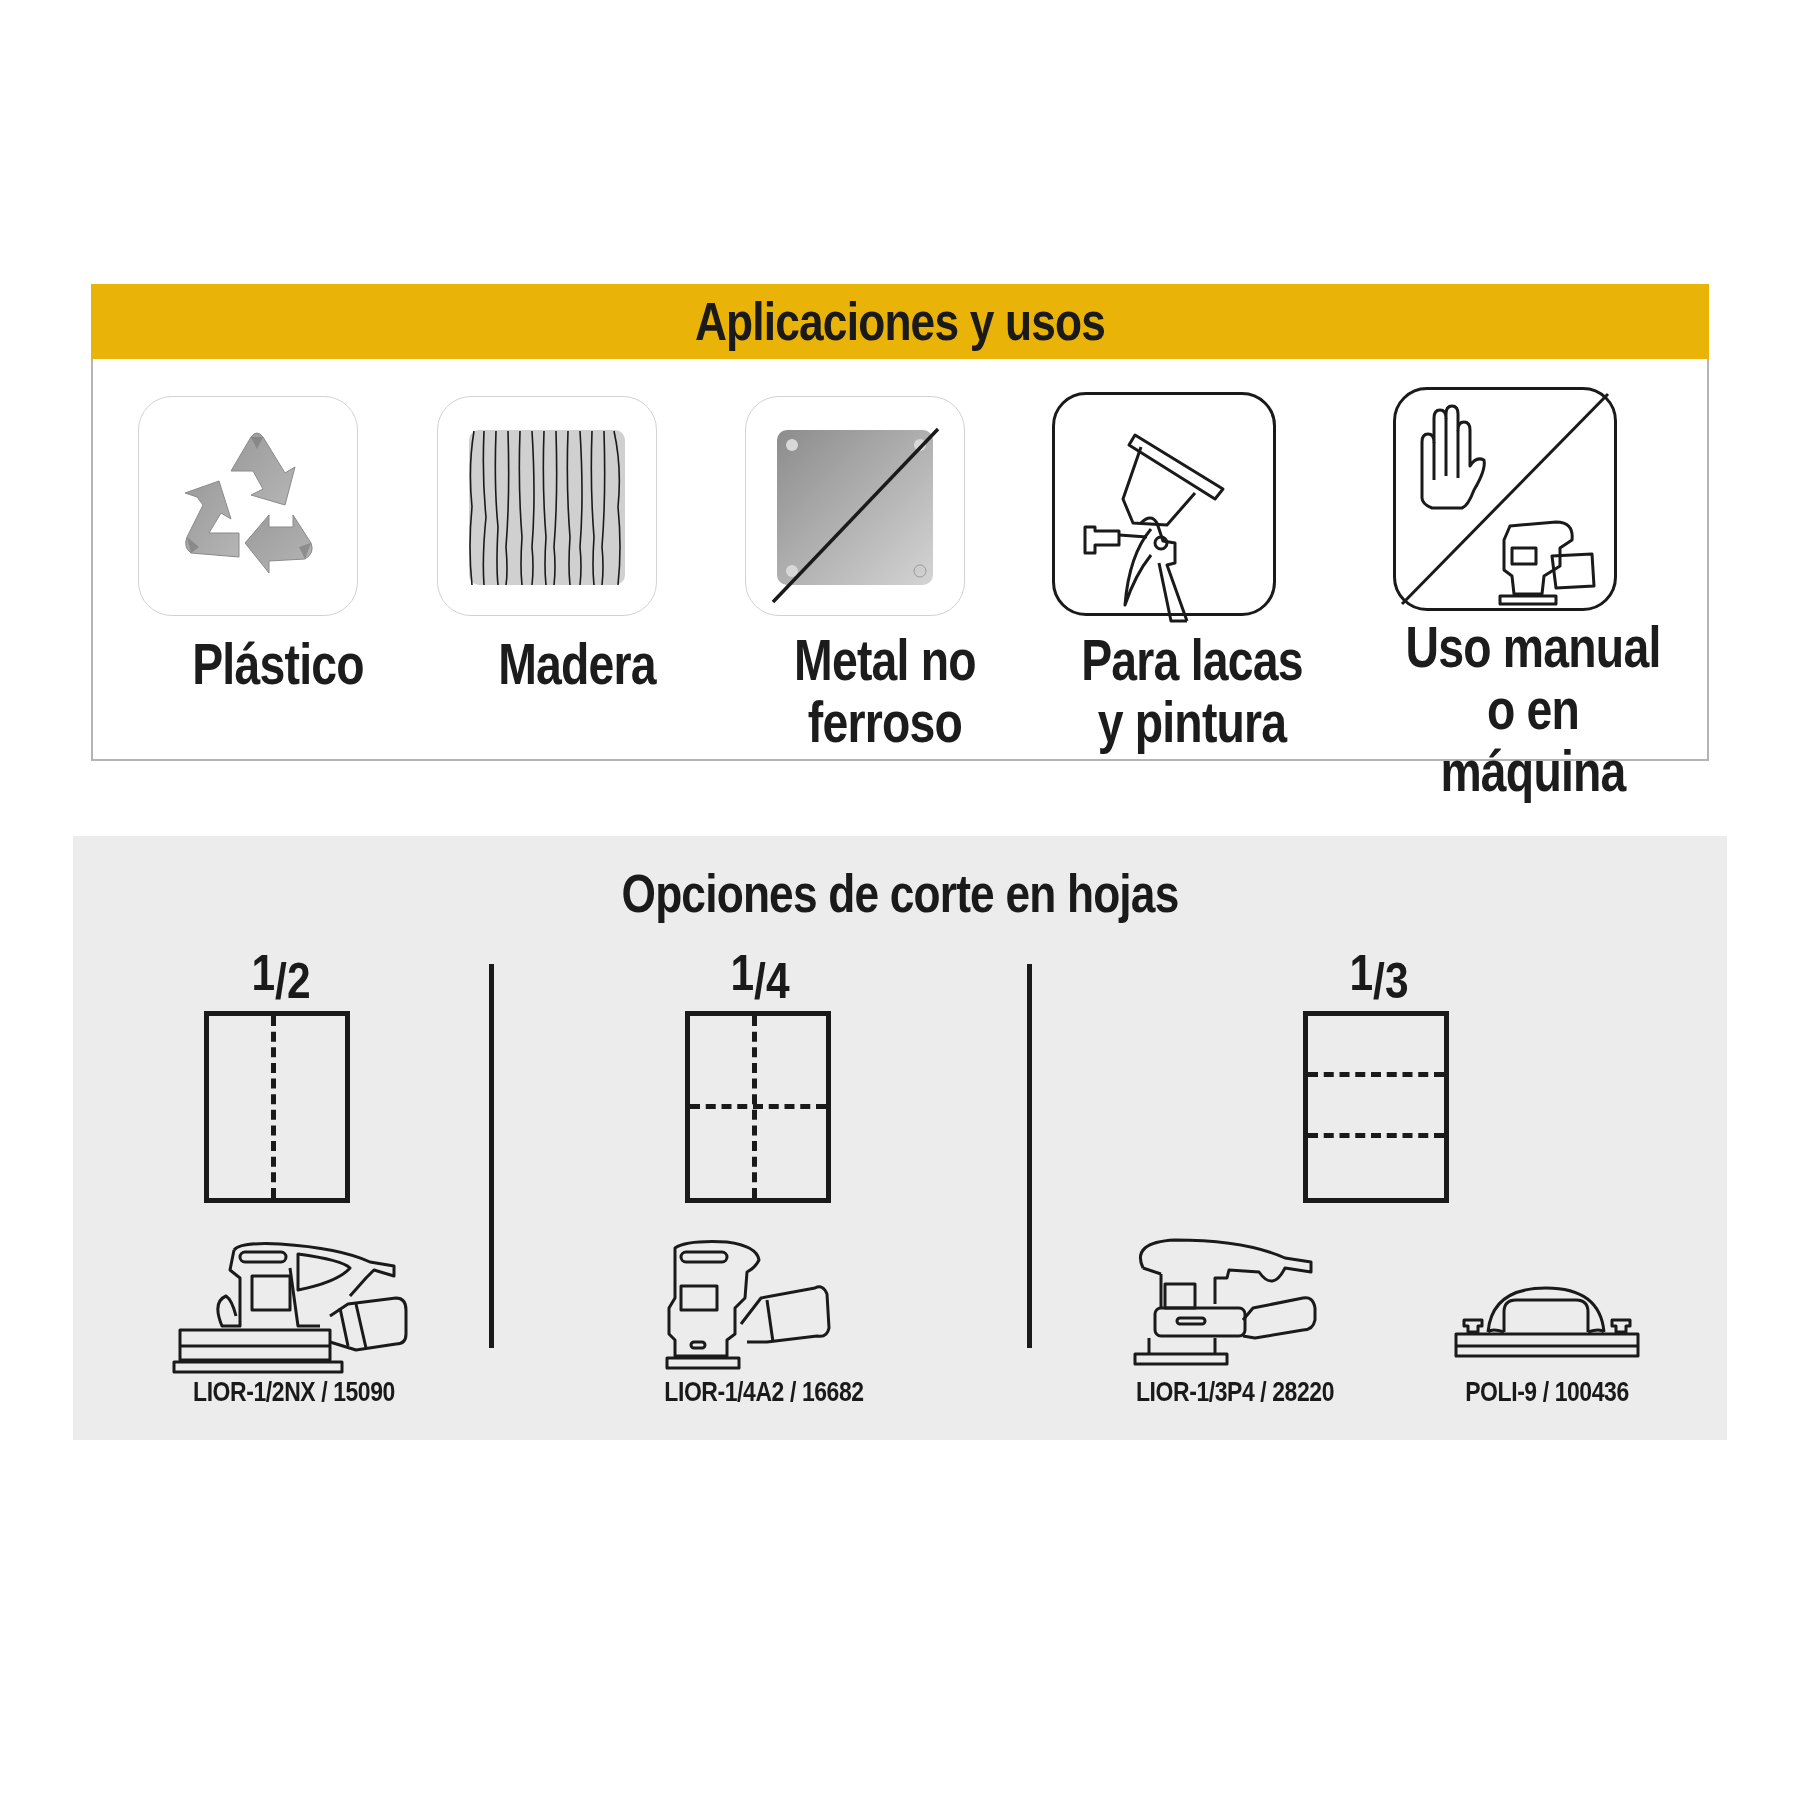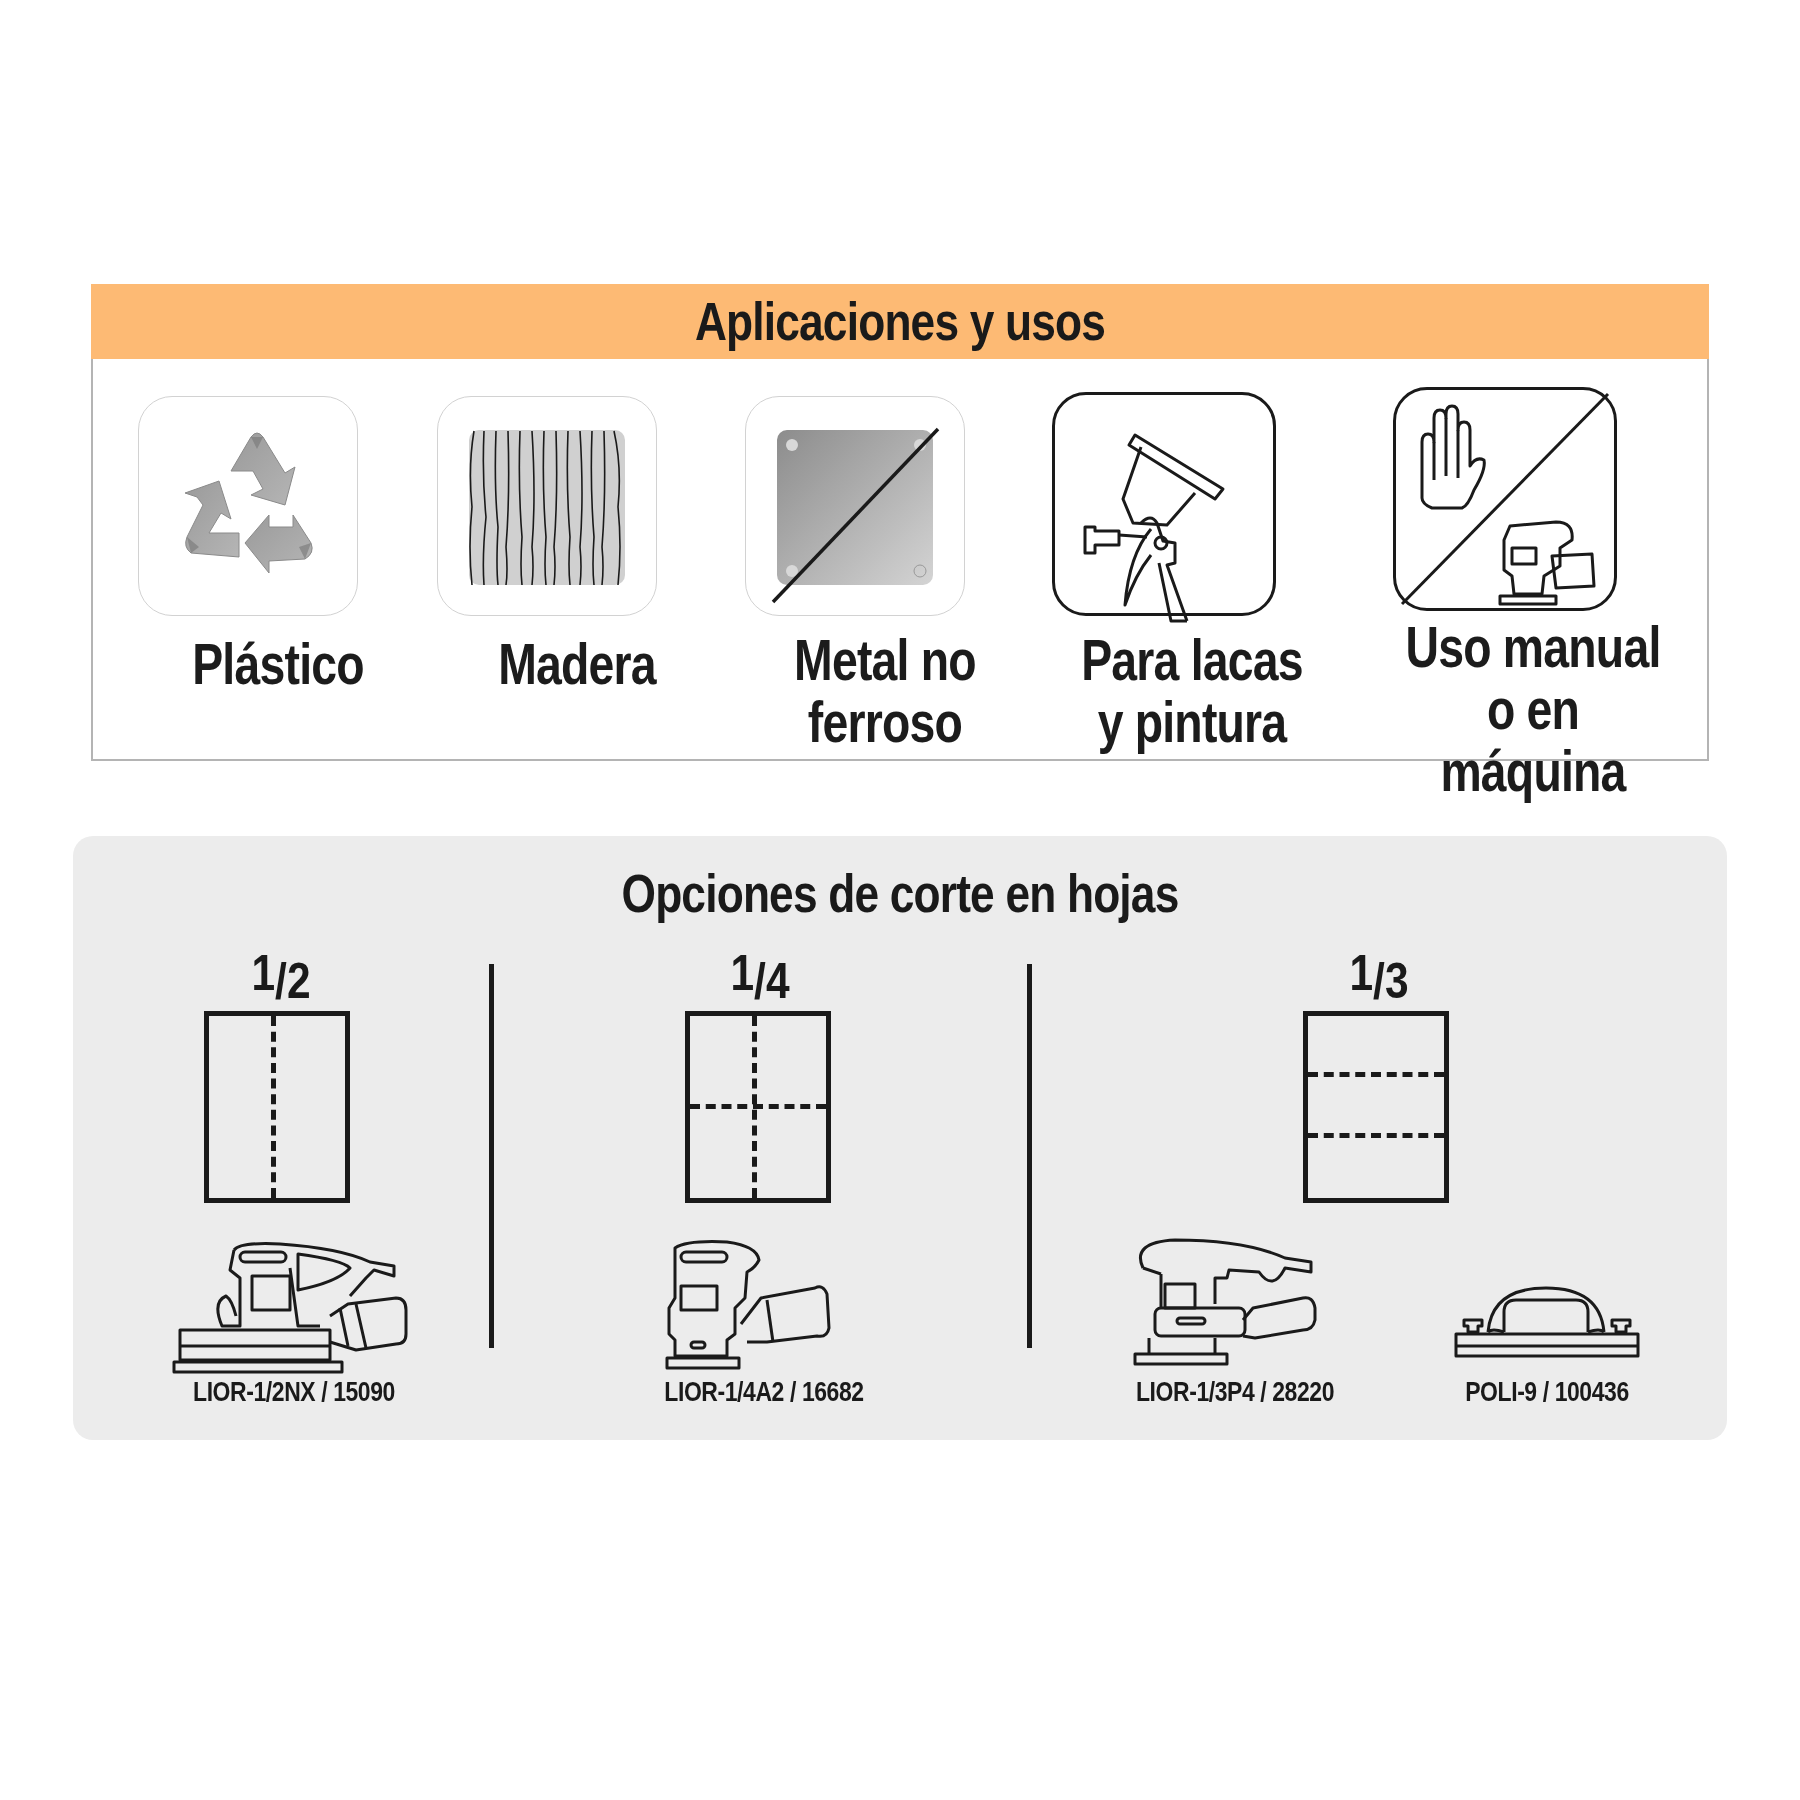--- a/index.html
+++ b/index.html
@@ -1,35 +1,35 @@
 <!DOCTYPE html>
 <html><head>
 <meta charset="utf-8">
 <style>
   html, body { margin:0; padding:0; background:#ffffff; }
   body { width:1800px; height:1800px; position:relative; overflow:hidden;
          font-family:"Liberation Sans", "DejaVu Sans", sans-serif; color:#1a1a1a; }
 
   
   #apps { position:absolute; left:91px; top:284px; width:1618px; height:477px; }
-  #apps .band { position:absolute; left:0; top:0; width:1618px; height:75px; background:#fdba74; }
+  #apps .band { position:absolute; left:0; top:0; width:1618px; height:75px; background:#eab308; }
   #apps .band-title { position:absolute; left:0; top:0; width:100%; height:75px; line-height:75px;
         text-align:center; font-size:54px; font-weight:700; letter-spacing:-1px;
         transform:scaleX(0.82); }
   #apps .box { position:absolute; left:0; top:75px; width:1614px; height:400px;
         border:2px solid #b4b4b4; border-top:none; background:#fff; }
 
   .app { position:absolute; top:0; width:280px; }
   .app .tile { position:absolute; width:218px; height:218px; border:1px solid #d2d2d2; border-radius:34px; background:#fff; }
   .app .tile.dark { border:3px solid #1a1a1a; border-radius:34px; }
   .app .label { position:absolute; left:-40px; width:360px; text-align:center; font-size:58px; font-weight:700;
         line-height:62px; letter-spacing:-1px; transform:scaleX(0.80); color:#1c1c1c; }
 
   
-  #cuts { position:absolute; left:73px; top:836px; width:1654px; height:604px; background:#ececec;border-radius:20px; }
+  #cuts { position:absolute; left:73px; top:836px; width:1654px; height:604px; background:#ececec; }
   #cuts .title { position:absolute; left:0; top:26px; width:100%; text-align:center; font-size:54px;
         font-weight:700; letter-spacing:-1px; transform:scaleX(0.82); }
   .divider { position:absolute; width:5px; background:#1a1a1a; top:128px; height:384px; }
   .frac { position:absolute; font-size:50px; font-weight:700; text-align:center; width:140px; transform:scaleX(0.85); }
   .frac sup { font-size:50px; vertical-align:8px; }
   .sheet { position:absolute; width:146px; height:192px; border:5px solid #1a1a1a; box-sizing:border-box; }
   .dash-v { position:absolute; top:0; bottom:0; width:0; border-left:5px dashed #1a1a1a; }
   .dash-h { position:absolute; left:0; right:0; height:0; border-top:5px dashed #1a1a1a; }
   .model { position:absolute; font-size:28px; font-weight:700; text-align:center; width:300px; transform:scaleX(0.82); letter-spacing:-0.5px; }
   svg { position:absolute; overflow:visible; }

